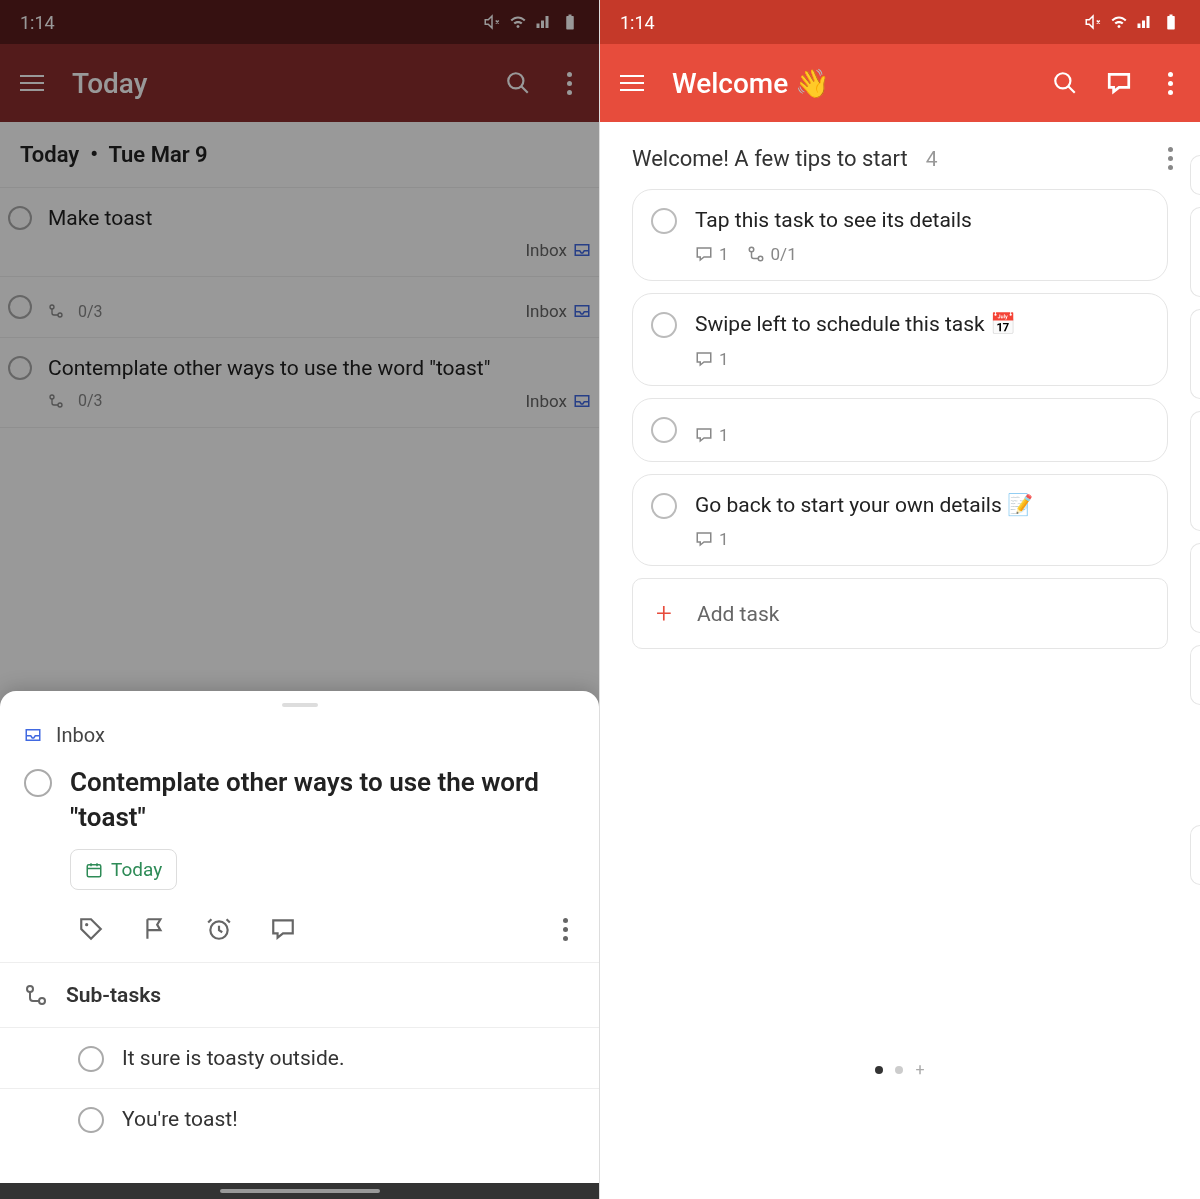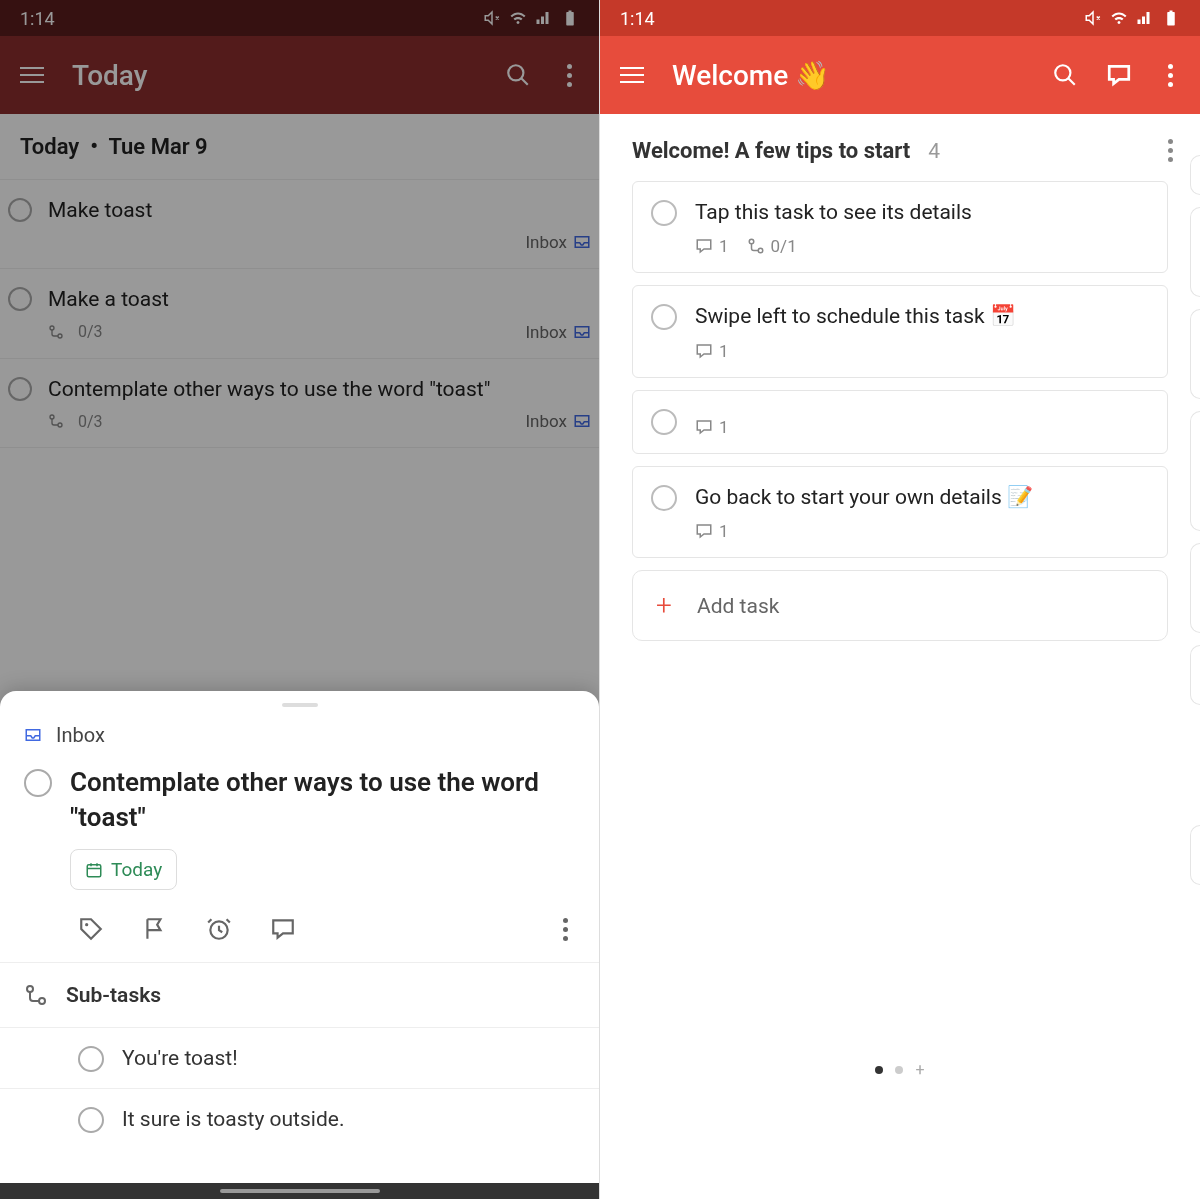--- a/index.html
+++ b/index.html
@@ -1,21 +1,21 @@
 <!DOCTYPE html>
 <html><head>
   <meta charset="utf-8">
   <style>
     * { margin: 0; padding: 0; box-sizing: border-box; font-family: -apple-system, BlinkMacSystemFont, 'Segoe UI', Roboto, sans-serif; }
     body { background: #f5f5f5; width: 1200px; height: 1199px; display: flex; }
     
     .phone { width: 50%; height: 100%; position: relative; overflow: hidden; background: #fff; }
     .phone-left { border-right: 1px solid #ddd; }
     
-    .status-bar { height: 36px; display: flex; align-items: center; justify-content: space-between; padding: 0 20px; color: #fff; font-size: 18px; }
+    .status-bar { height: 44px; display: flex; align-items: center; justify-content: space-between; padding: 0 20px; color: #fff; font-size: 18px; }
     .status-bar-left .status-bar { background: #5a1d1d; }
     .status-bar-right .status-bar { background: #c53929; }
     .status-icons { display: flex; gap: 8px; align-items: center; }
     .status-icons svg { width: 18px; height: 18px; fill: #fff; }
     
     .app-bar { height: 78px; display: flex; align-items: center; padding: 0 20px; gap: 28px; }
     .app-bar-left { background: #8a2e2e; }
     .app-bar-right { background: #e74c3c; }
     .app-bar .title { flex: 1; color: #fff; font-size: 28px; font-weight: 500; display: flex; align-items: center; gap: 10px; }
     .app-bar svg { width: 26px; height: 26px; fill: #fff; }
@@ -57,27 +57,27 @@
     .subtasks-header svg { width: 24px; height: 24px; fill: #666; }
     .subtask-item { display: flex; align-items: center; gap: 18px; padding: 16px 24px 16px 78px; border-top: 1px solid #eee; }
     .subtask-item .task-circle { width: 26px; height: 26px; }
     .subtask-text { font-size: 21px; color: #333; }
     
     .nav-bar-left { height: 16px; background: #333; position: absolute; bottom: 0; left: 0; right: 0; z-index: 5; }
     .nav-handle { width: 160px; height: 4px; background: #999; border-radius: 2px; margin: 6px auto; }
     
     
     .section-row { display: flex; align-items: center; padding: 24px 20px 18px 32px; gap: 10px; }
-    .section-title { font-size: 22px; font-weight: 700; color: #333; }
+    .section-title { font-size: 22px; font-weight: 400; color: #333; }
     .section-count { color: #999; font-size: 21px; margin-left: 8px; }
     .section-row .spacer { flex: 1; }
     .section-row .kebab span { background: #888; }
     
     .card-list { padding: 0 32px; }
-    .task-card { border: 1px solid #e5e5e5; border-radius: 6px; padding: 16px 18px; margin-bottom: 12px; display: flex; gap: 18px; }
+    .task-card { border: 1px solid #e5e5e5; border-radius: 20px; padding: 16px 18px; margin-bottom: 12px; display: flex; gap: 18px; }
     .task-card .task-circle { width: 26px; height: 26px; border-color: #bbb; margin-top: 2px; }
     .card-body { flex: 1; }
     .card-title { font-size: 21px; color: #222; line-height: 1.35; }
     .card-meta { display: flex; gap: 18px; margin-top: 10px; color: #888; font-size: 17px; align-items: center; }
     .meta-item { display: flex; align-items: center; gap: 6px; }
     .meta-item svg { width: 18px; height: 18px; fill: none; stroke: #888; stroke-width: 2; }
     
     .add-task-card { border: 1px solid #e5e5e5; border-radius: 10px; padding: 18px; display: flex; align-items: center; gap: 20px; font-size: 21px; color: #666; }
     .plus-icon { color: #e74c3c; font-size: 28px; font-weight: 300; width: 26px; text-align: center; }
     
@@ -154,21 +154,20 @@
                     <path d="M3 5h18v14H3V5zm0 8h6l2 3h2l2-3h6" fill="none" stroke="#4169e1" stroke-width="2"></path>
                   </svg>
               </span>
             </div>
           </div>
         </div>
 
         <div class="task-row">
           <div class="task-circle"></div>
           <div class="task-body">
-            <div class="task-title">Make a toast</div>
             <div class="task-meta">
               <span class="subtask-count">
                 <svg width="16" height="16" viewBox="0 0 24 24">
                     <circle cx="6" cy="6" r="3" fill="none" stroke="#888" stroke-width="2"></circle>
                     <circle cx="18" cy="18" r="3" fill="none" stroke="#888" stroke-width="2"></circle>
                     <path d="M6 9v6a3 3 0 003 3h6" fill="none" stroke="#888" stroke-width="2"></path>
                   </svg>
                 <span>0/3</span>
               </span>
               <span class="project-tag">
@@ -255,25 +254,25 @@
       <div class="subtasks-header">
         <svg viewBox="0 0 24 24">
             <circle cx="6" cy="6" r="3" fill="none" stroke="#666" stroke-width="2"></circle>
             <circle cx="18" cy="18" r="3" fill="none" stroke="#666" stroke-width="2"></circle>
             <path d="M6 9v6a3 3 0 003 3h6" fill="none" stroke="#666" stroke-width="2"></path>
           </svg>
         <span>Sub-tasks</span>
       </div>
       <div class="subtask-item">
         <div class="task-circle"></div>
-        <span class="subtask-text">You're toast!</span>
+        <span class="subtask-text">It sure is toasty outside.</span>
       </div>
       <div class="subtask-item">
         <div class="task-circle"></div>
-        <span class="subtask-text">It sure is toasty outside.</span>
+        <span class="subtask-text">You're toast!</span>
       </div>
       <div style="height:50px"></div>
     </div>
 
     <div class="nav-bar-left">
         <div class="nav-handle"></div>
       </div>
   </div>
 </div>
 

